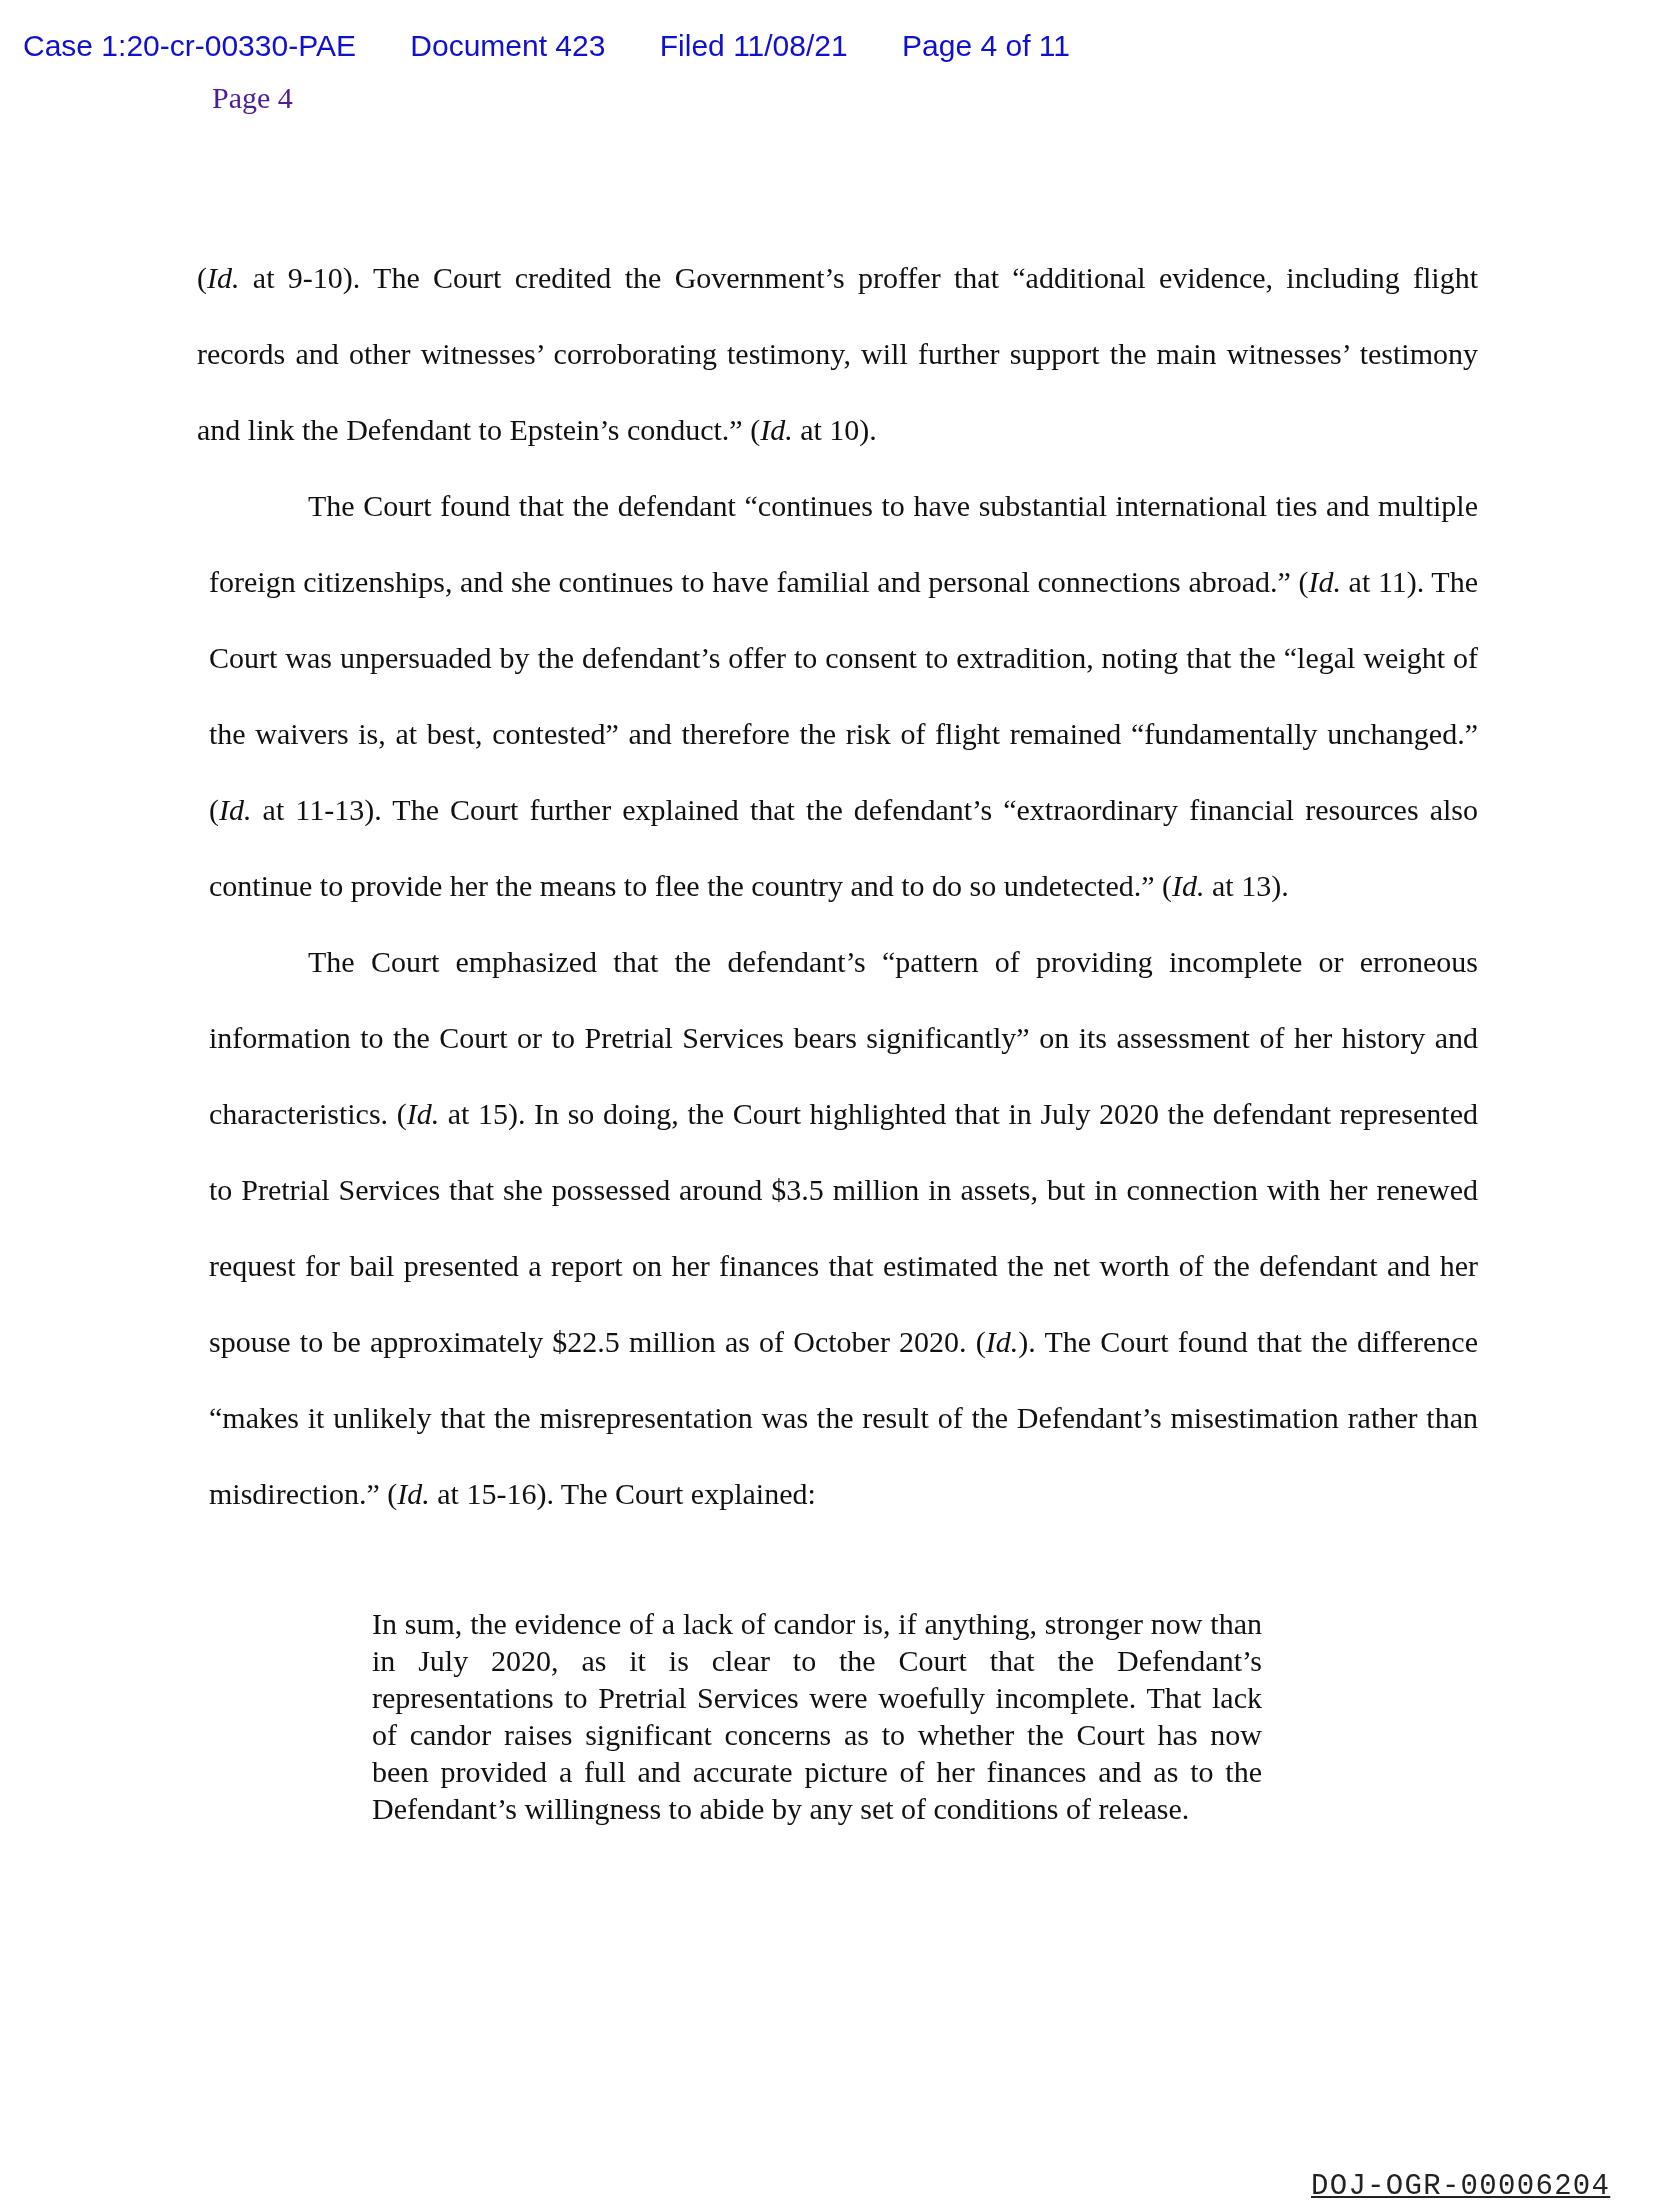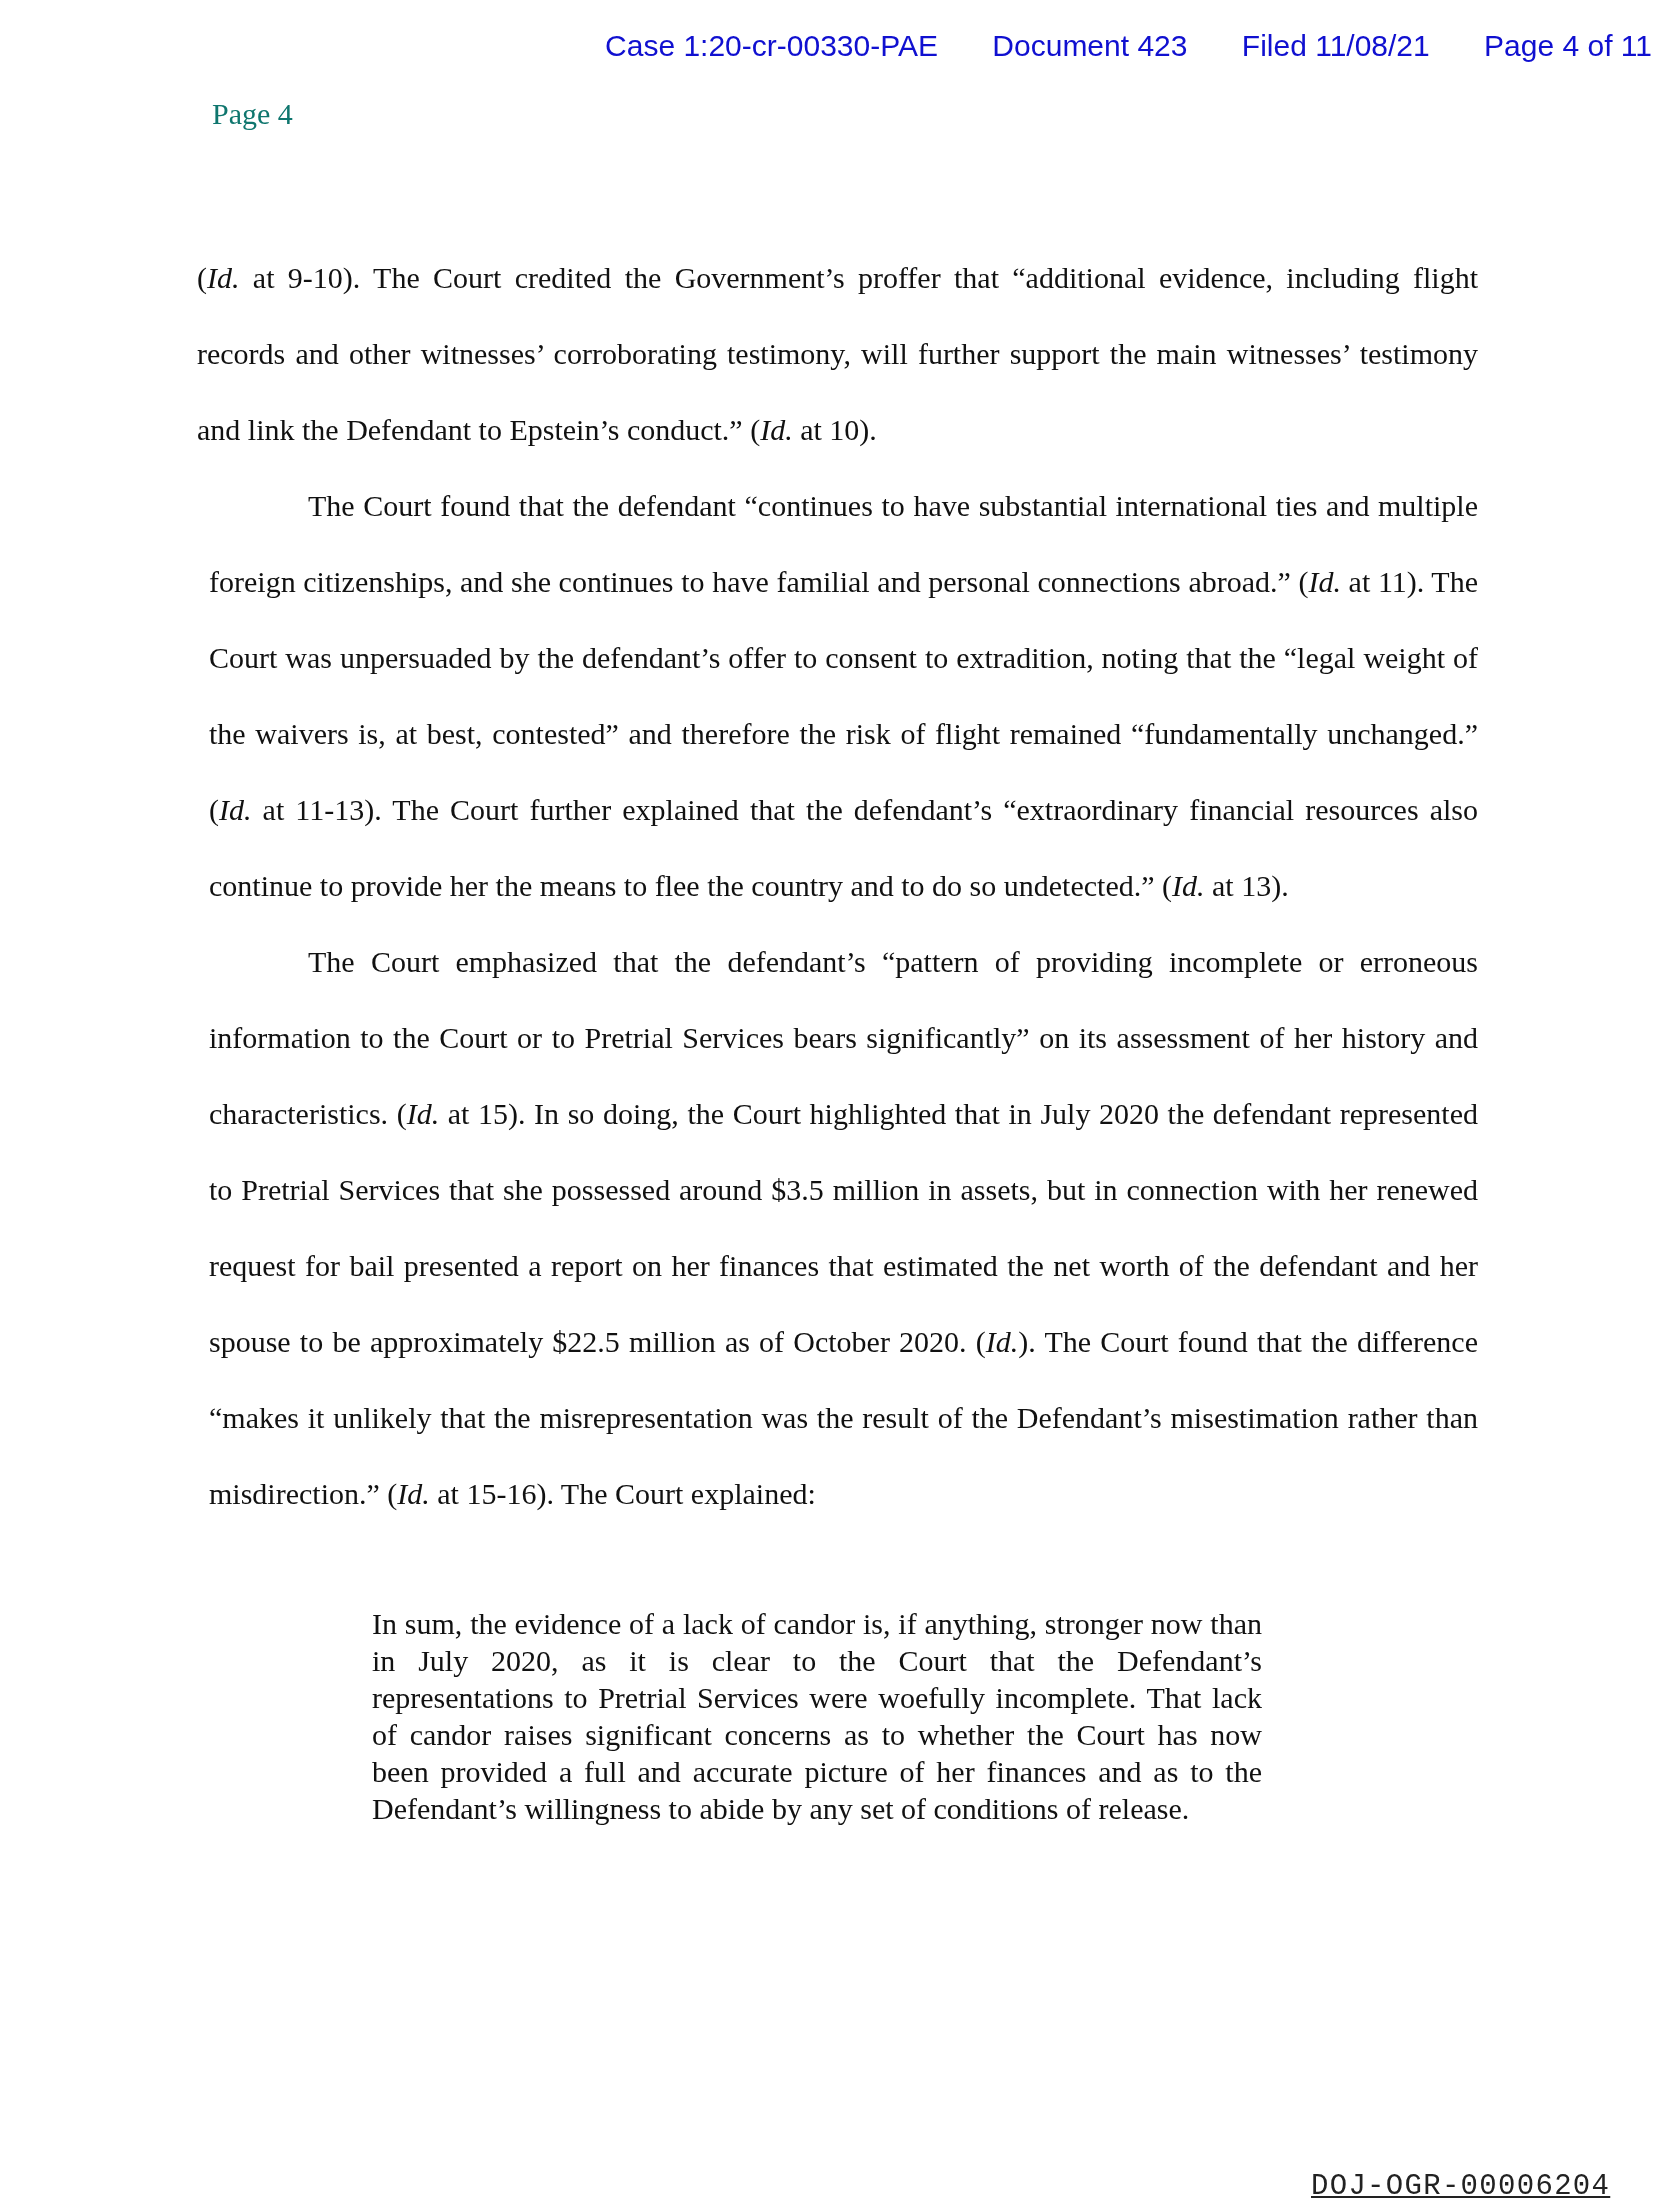--- a/index.html
+++ b/index.html
@@ -1,27 +1,27 @@
 <!DOCTYPE html>
 <html style="font-size:10.5px"><head>
 <meta charset="utf-8">
 <style>
   html, body { margin: 0; padding: 0; background: #ffffff; }
   body { width: 1675px; height: 2205px; position: relative; overflow: hidden; }
   .page { position: absolute; left: 0; top: 0; width: 1675px; height: 2205px; background: #fff; }
   .stamp-header {
     position: absolute; top: 29px; left: 0; width: 1675px;
-    text-align: right; color: #1010d0;
+    text-align: left; color: #1010d0;
     font-family: "Liberation Sans", sans-serif; font-size: 30px;
     white-space: nowrap;
   }
   .stamp-header span { margin: 0 23px; }
   .page-label {
-    position: absolute; left: 212px; top: 97px;
-    font-family: "Liberation Serif", serif; font-size: 30px; color: #0f766e;
+    position: absolute; left: 212px; top: 81px;
+    font-family: "Liberation Serif", serif; font-size: 30px; color: #4c1d95;
   }
   .body-text {
     position: absolute; left: 197px; width: 1281px; top: 240px;
     font-family: Liberation Serif, serif; font-size: 30px; color: #111;
     line-height: 76px; text-align: justify;
   }
   .body-text p { margin: 0; }
   .body-text p.indent { text-indent: 99px; margin-left: 12px; }
   .body-text em { font-style: italic; }
   .block-quote {

